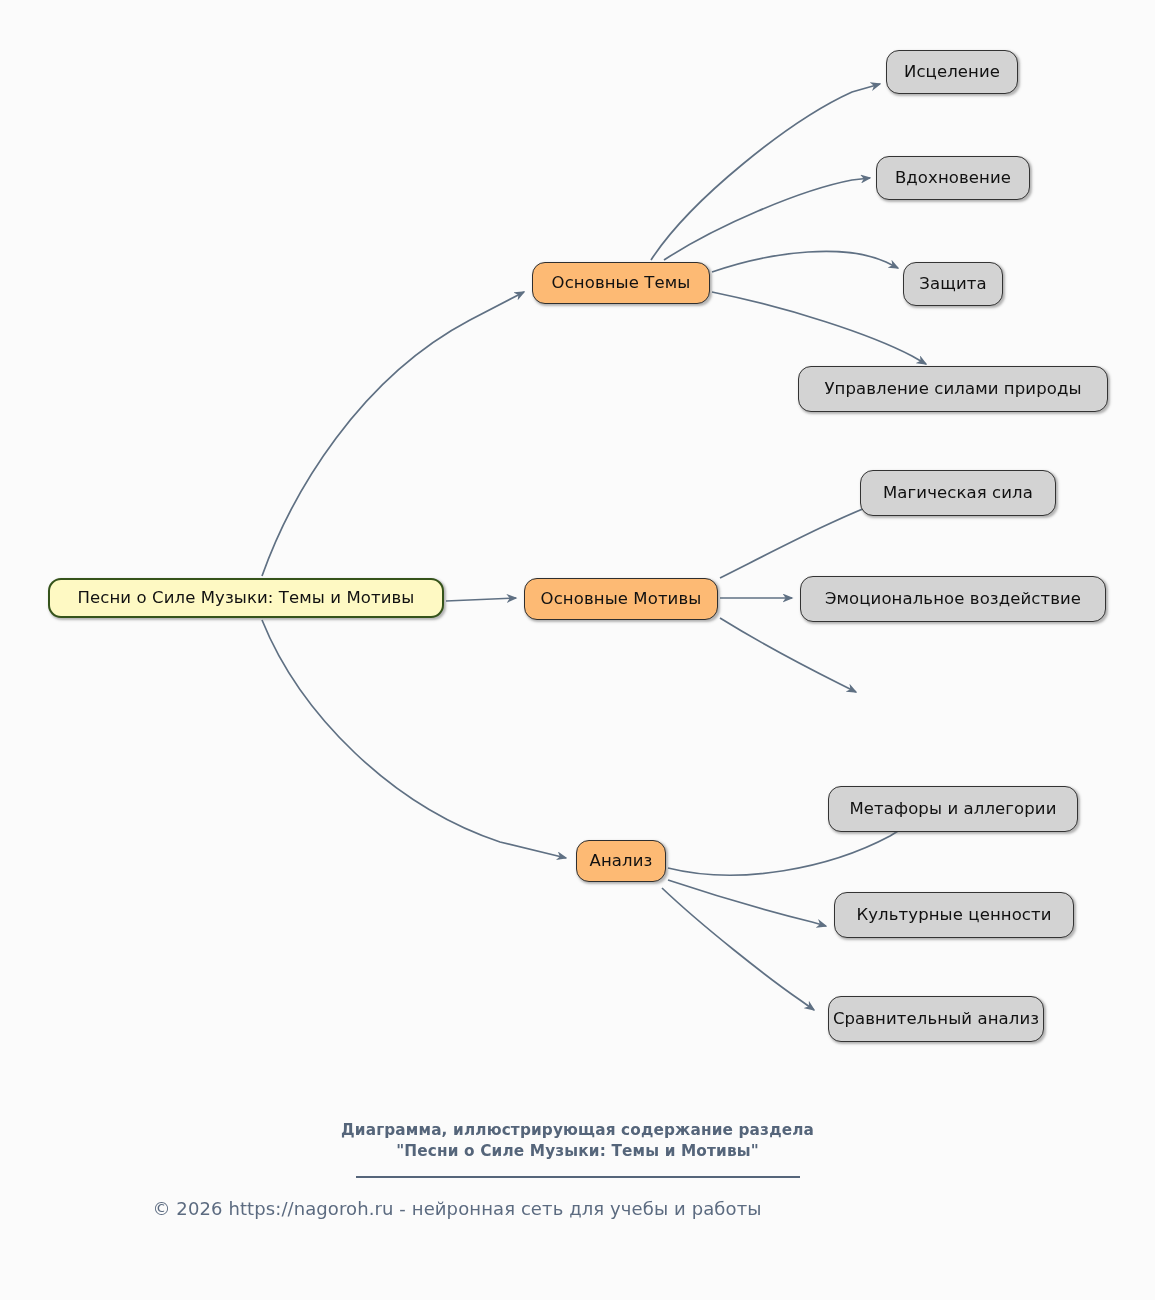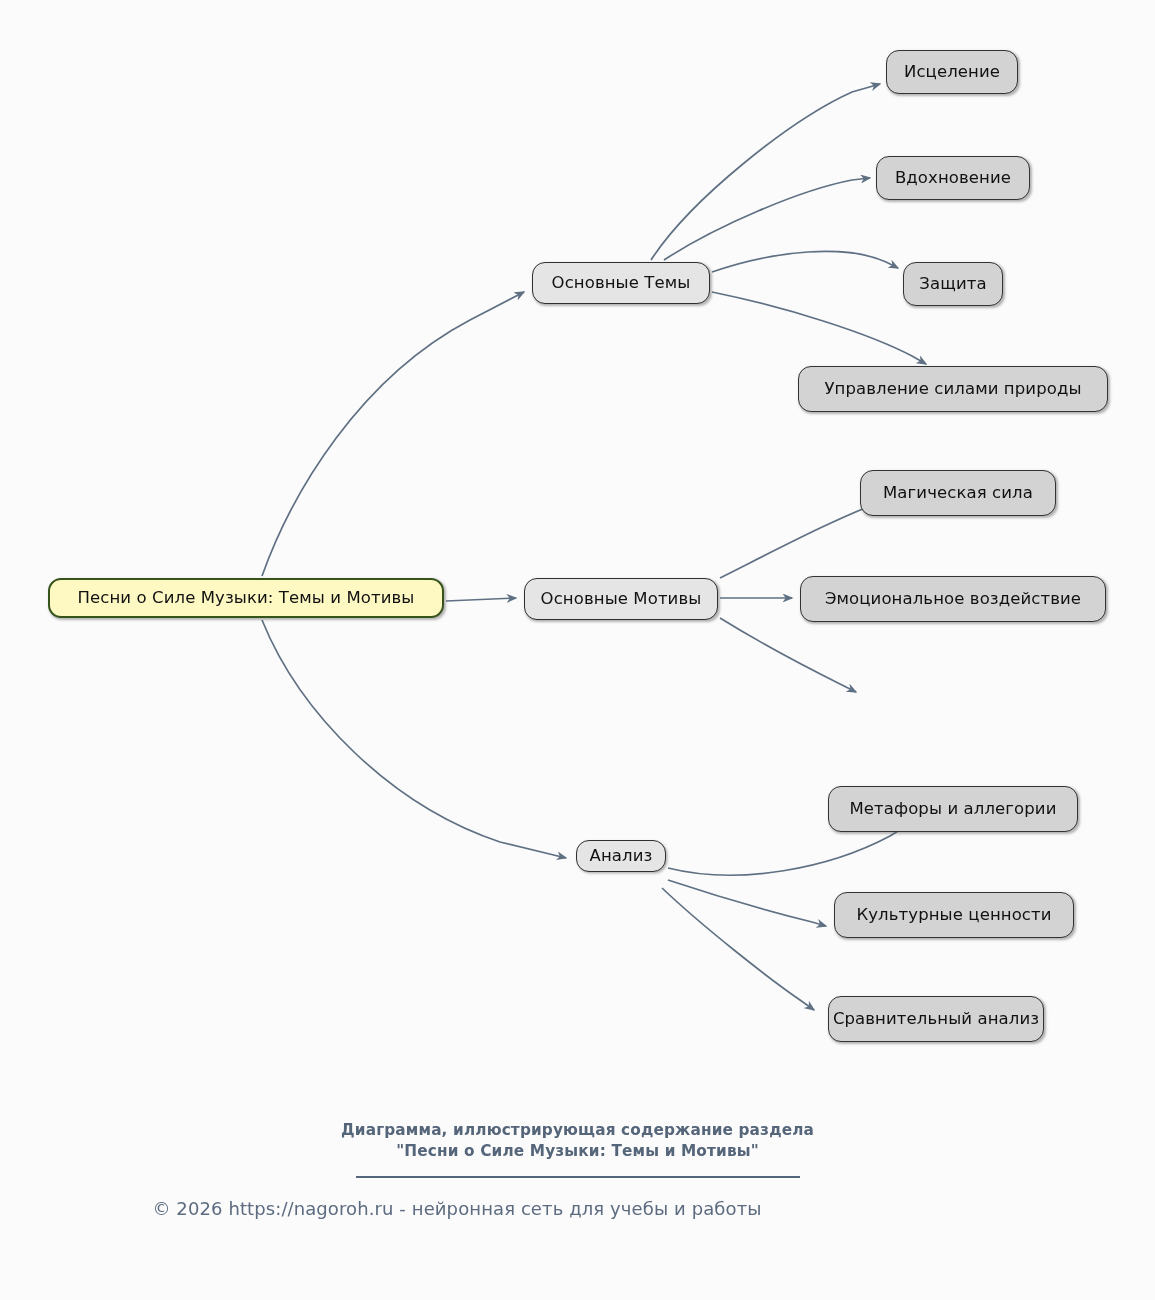--- a/index.html
+++ b/index.html
@@ -41,21 +41,21 @@
     white-space: nowrap;
     box-shadow: 1.5px 1.5px 2.4px rgba(80,80,80,0.42);
     letter-spacing: 0.1px;
   }
   .node.root {
     background: #fef9c3;
     border-color: #35531a;
     border-width: 2px;
   }
   .node.branch {
-    background: #e5e5e5;
+    background: #fdba74;
     border-color: #2f2f2f;
   }
   .node.leaf {
     background: #d3d3d3;
     border-color: #333333;
   }
   #caption-block {
     position: absolute;
     left: 0;
     top: 1120px;
@@ -125,21 +125,21 @@
   </div>
 
   <div class="node branch" style="left:532px; top:262px; width:178px; height:42px;">
     <span>Основные Темы</span>
   </div>
 
   <div class="node branch" style="left:524px; top:578px; width:194px; height:42px;">
     <span>Основные Мотивы</span>
   </div>
 
-  <div class="node branch" style="left:576px; top:840px; width:90px; height:32px;">
+  <div class="node branch" style="left:576px; top:840px; width:90px; height:42px;">
     <span>Анализ</span>
   </div>
 
   <div class="node leaf" style="left:886px; top:50px; width:132px; height:44px;">
     <span>Исцеление</span>
   </div>
 
   <div class="node leaf" style="left:876px; top:156px; width:154px; height:44px;">
     <span>Вдохновение</span>
   </div>

